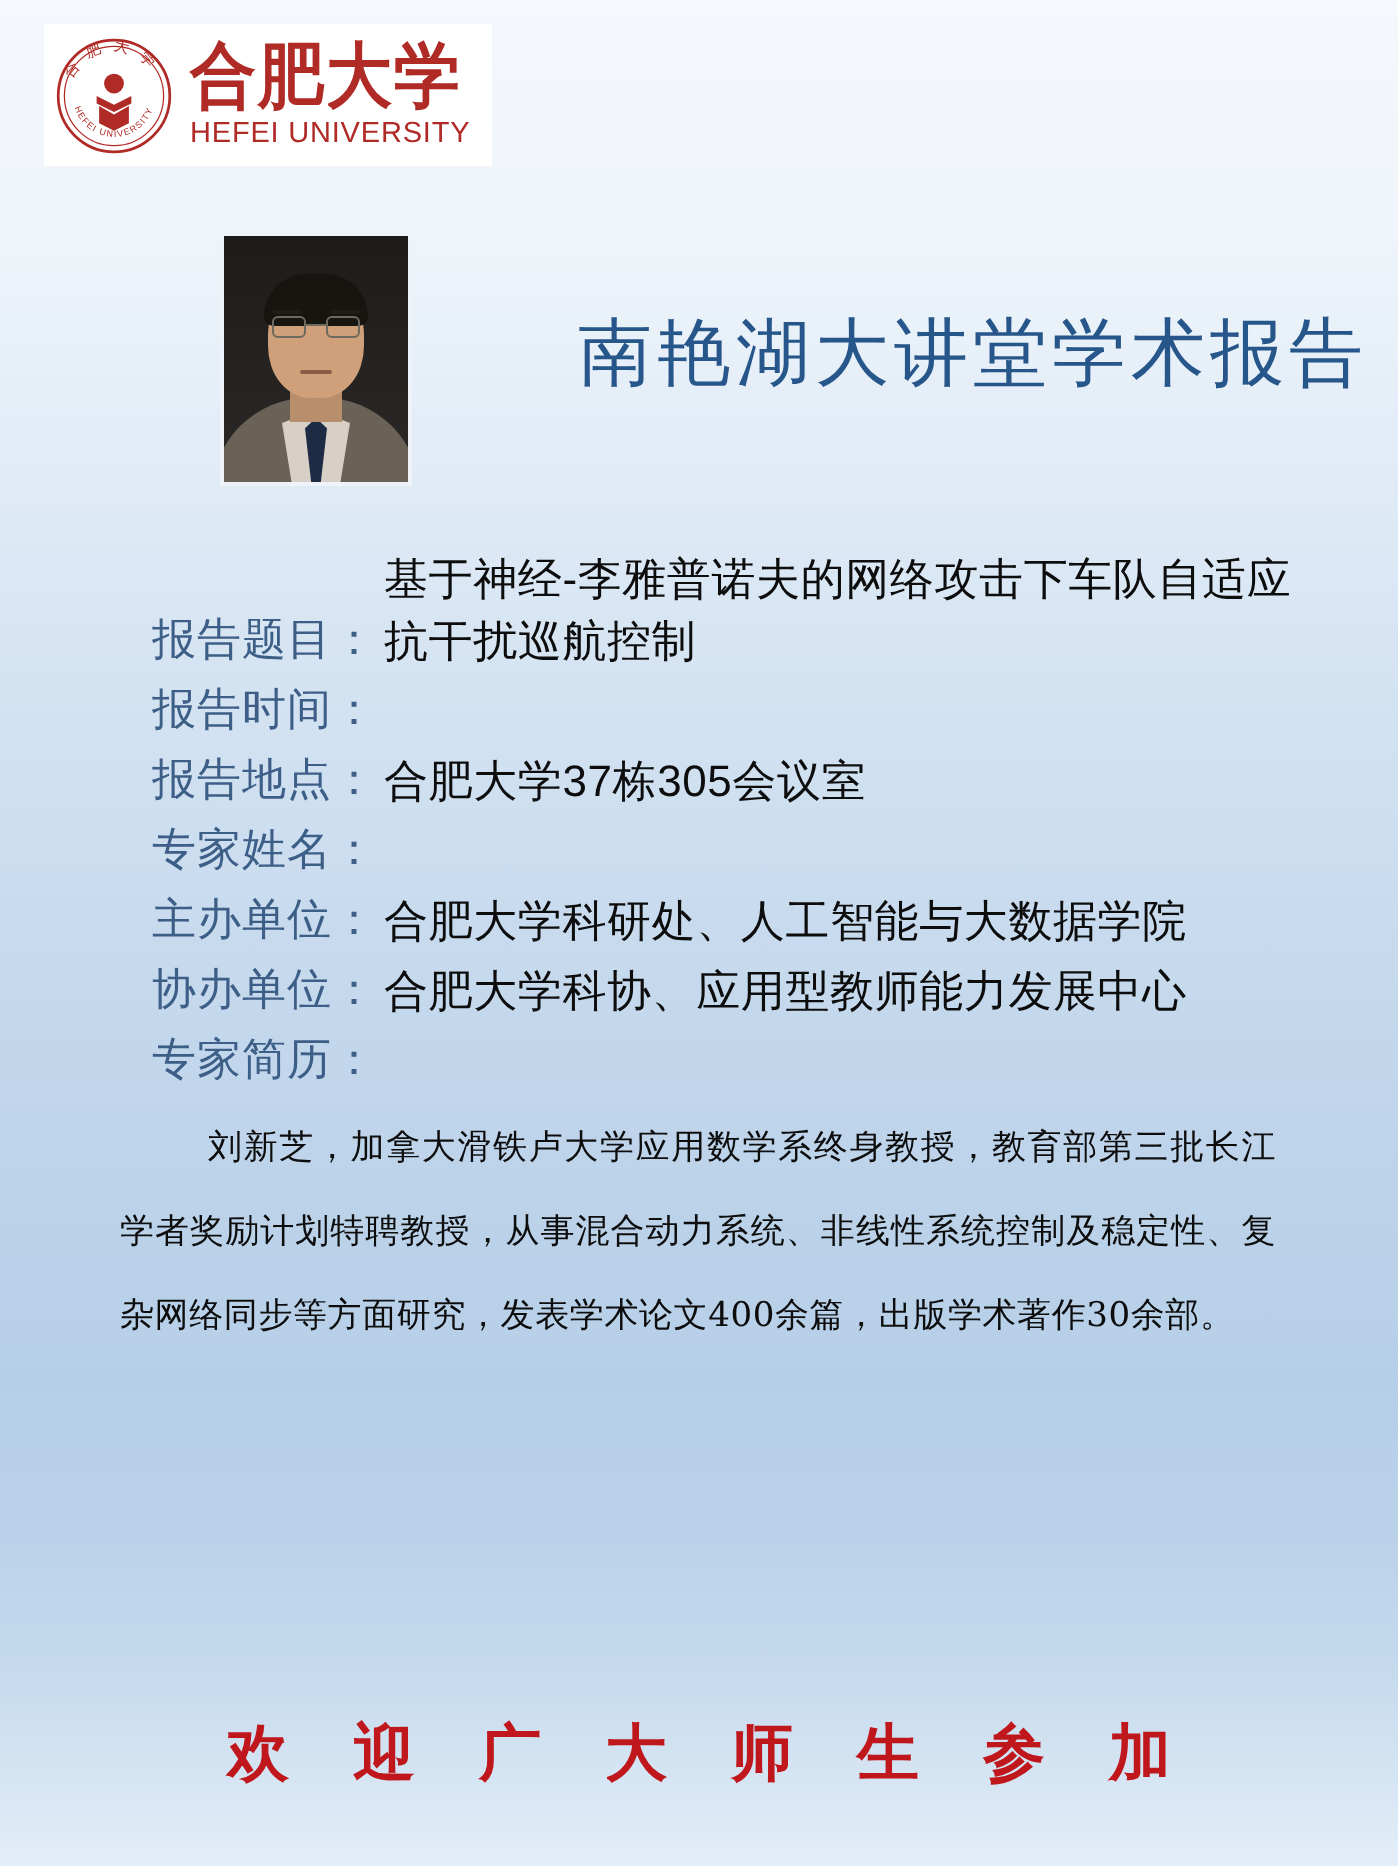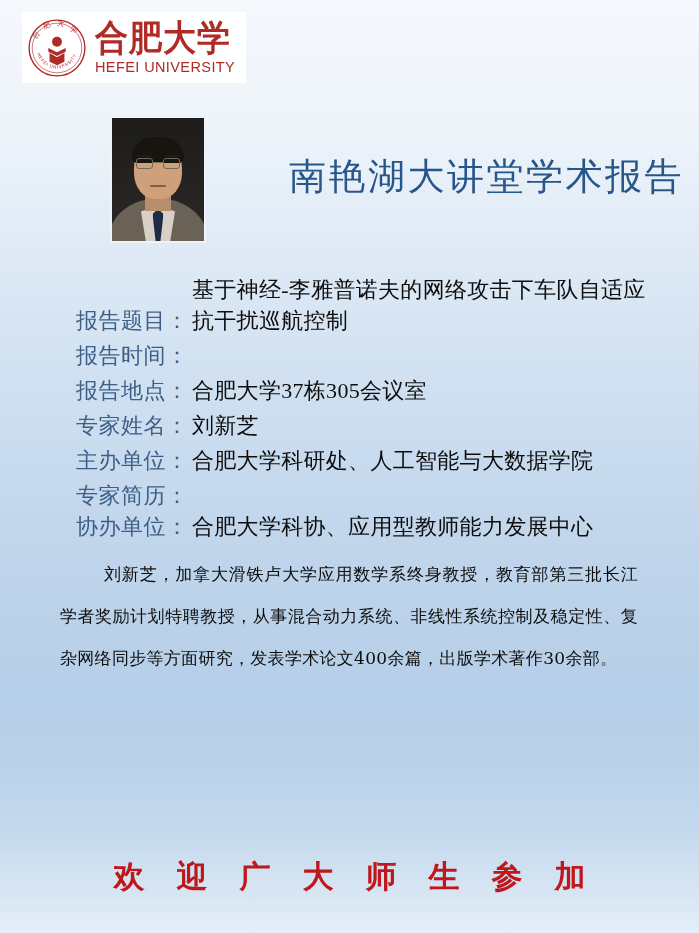--- a/index.html
+++ b/index.html
@@ -233,21 +233,21 @@
     flex: 0 0 116px;
     font-family: "DejaVu Serif", "Liberation Serif", serif;
     font-size: 22px;
     line-height: 31px;
     color: #3d5f87;
     white-space: nowrap;
     letter-spacing: 0.5px;
   }
   .info-value {
     flex: 1 1 auto;
-    font-family: Liberation Serif, serif;
+    font-family: Liberation Sans, sans-serif;
     font-size: 22px;
     line-height: 31px;
     color: #0d0d0d;
     letter-spacing: 0.3px;
   }
   .info-value.wrap {
     max-width: 463px;
   }
   .info-row.bio-head {
     margin-bottom: 0;
@@ -345,37 +345,36 @@
       <div class="info-label">报告时间：</div>
     </div>
 
     <div class="info-row">
       <div class="info-label">报告地点：</div>
       <div class="info-value">合肥大学37栋305会议室</div>
     </div>
 
     <div class="info-row">
       <div class="info-label">专家姓名：</div>
-      <div class="info-value">刘新芝</div>
     </div>
 
     <div class="info-row">
       <div class="info-label">主办单位：</div>
       <div class="info-value">合肥大学科研处、人工智能与大数据学院</div>
+    </div>
+
+    <div class="info-row">
+      <div class="info-label">协办单位：</div>
+      <div class="info-value">合肥大学科协、应用型教师能力发展中心</div>
     </div>
 
     <div class="info-row bio-head">
       <div class="info-label">专家简历：</div>
       <div class="info-value"></div>
     </div>
 
-    <div class="info-row">
-      <div class="info-label">协办单位：</div>
-      <div class="info-value">合肥大学科协、应用型教师能力发展中心</div>
-    </div>
-
   </div>
 
   <div id="bio-paragraph">刘新芝，加拿大滑铁卢大学应用数学系终身教授，教育部第三批长江学者奖励计划特聘教授，从事混合动力系统、非线性系统控制及稳定性、复杂网络同步等方面研究，发表学术论文400余篇，出版学术著作30余部。</div>
 
   <div id="welcome-line">欢迎广大师生参加</div>
 
 </div>
 
 </body></html>

